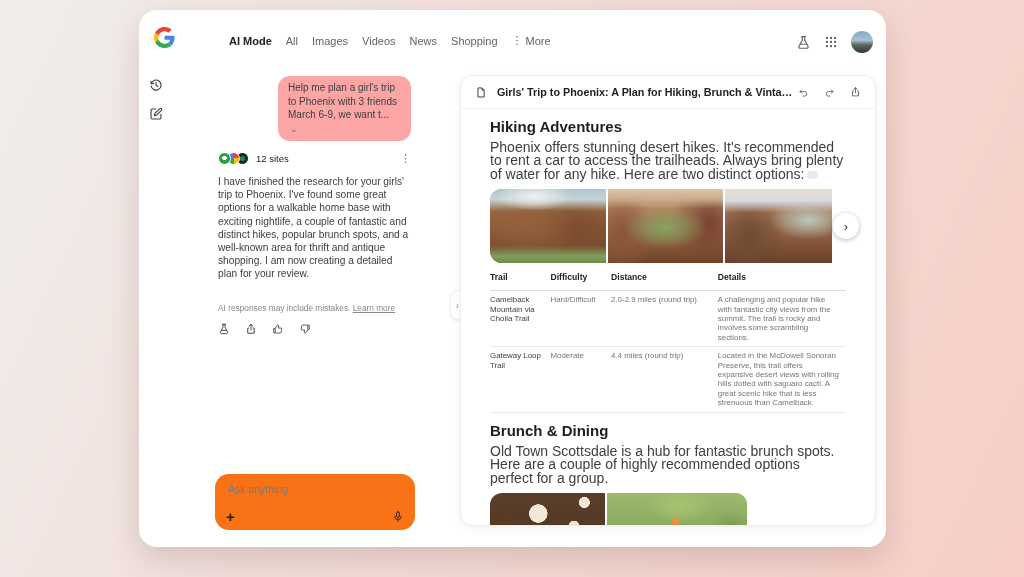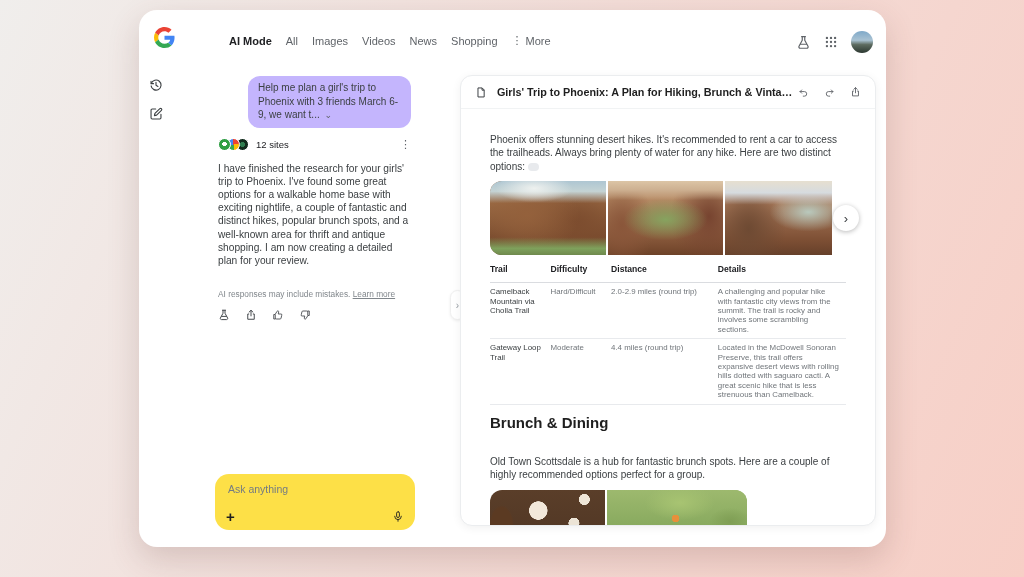--- a/index.html
+++ b/index.html
@@ -21,41 +21,41 @@
   .top-actions svg { display:block; }
   .avatar { width:22px; height:22px; border-radius:50%;
             background:linear-gradient(180deg,#7fa9c9 0%,#a9c2d2 42%,#5d6b60 62%,#2c3831 100%); }
 
   
   .rail { position:absolute; left:10px; top:68px; display:flex; flex-direction:column; gap:15px; color:#3c4043; }
   .rail svg { display:block; }
 
   
   .chat { position:absolute; left:79px; top:66px; width:193px; display:flex; flex-direction:column; }
-  .bubble { align-self:flex-end; width:163px; background:#c4b5fd; border-radius:12px;
+  .bubble { align-self:flex-end; width:133px; background:#fca5a5; border-radius:12px;
             padding:5px 10px; font-size:10px; line-height:13.5px; color:#3c4043; cursor:pointer; }
   .bubble .exp { color:#5f6368; font-size:9px; margin-left:2px; }
   .sites-row { display:flex; align-items:center; margin-top:10px; height:14px; }
   .favicons { display:flex; }
   .fav { width:13px; height:13px; border-radius:50%; border:1.5px solid #fff; }
   .fav + .fav { margin-left:-4px; }
   .fav.f1 { background:radial-gradient(circle at 50% 45%, #fff 0 28%, #2f9e44 30% 100%); z-index:3; }
   .fav.f2 { background:conic-gradient(#ea4335 0 25%, #fbbc05 25% 50%, #34a853 50% 75%, #4285f4 75% 100%); z-index:2; }
   .fav.f3 { background:radial-gradient(circle at 50% 50%, #2f7d4f 0 30%, #122b1c 32% 100%); z-index:1; }
   .sites-label { margin-left:7px; font-size:9.5px; font-weight:400; color:#202124; }
   .chat-menu { margin-left:auto; color:#5f6368; font-size:11px; cursor:pointer; line-height:11px; }
   .response { margin-top:10px; font-size:10.2px; line-height:13.2px; color:#3c4043; }
   .disclaimer { margin-top:22px; font-size:8.3px; color:#80868b; }
   .disclaimer a { color:#80868b; text-decoration:underline; cursor:pointer; }
   .actions { margin-top:10px; display:flex; gap:15px; color:#474b4f; align-items:center; }
   .actions svg { display:block; }
 
   
   .askbox { position:absolute; left:76px; top:464px; width:200px; height:56px;
-            background:#fde047; border-radius:14px; }
+            background:#f97316; border-radius:14px; }
   .askbox input { position:absolute; left:13px; top:9px; width:172px; border:none; background:transparent;
                   outline:none; font-family:inherit; font-size:10.5px; color:#202124; }
   .askbox input::placeholder { color:#747b82; }
   .plus-btn { position:absolute; left:11px; bottom:6px; font-size:15px; font-weight:700; color:#1f1f1f;
               cursor:pointer; line-height:15px; }
   .mic-btn { position:absolute; right:11px; bottom:6px; color:#1f1f1f; cursor:pointer; }
 
   
   .panel-toggle { position:absolute; left:311px; top:280px; width:15px; height:30px; background:#fff;
                   border:1px solid #f0f0f0; border-radius:8px; box-shadow:0 1px 3px rgba(0,0,0,.07);
@@ -68,21 +68,21 @@
          overflow:hidden; display:flex; flex-direction:column; }
   .doc-header { flex:0 0 33px; display:flex; align-items:center; padding:0 14px;
                 border-bottom:1px solid #f1f3f4; color:#3c4043; }
   .doc-title { margin-left:10px; font-size:10.8px; font-weight:700; color:#1f1f1f; white-space:nowrap;
                overflow:hidden; text-overflow:ellipsis; }
   .doc-actions { margin-left:auto; display:flex; gap:15px; color:#5f6368; align-items:center; }
   .doc-actions svg { display:block; }
   .doc-body { flex:1; overflow:hidden; padding:0 29px; }
   .h2 { font-size:15px; line-height:17px; font-weight:700; color:#1f1f1f; margin-top:9px; }
   .h2.brunch { }
-  .sbody { font-size:10px; line-height:13.4px; color:#3c4043; margin-top:24px; }
+  .sbody { font-size:14px; line-height:13.4px; color:#3c4043; margin-top:6px; }
   .cite { display:inline-block; width:11px; height:8px; border-radius:4px; background:#e8eaed;
           vertical-align:middle; margin-left:3px; cursor:pointer; }
 
   .carousel { position:relative; margin-top:8px; }
   .strip { display:flex; gap:2px; height:74px; border-radius:12px; overflow:hidden; }
   .ph { cursor:pointer; }
   .ph.h1 { flex:0 0 116px;
     background:
       radial-gradient(ellipse 55px 20px at 38% 10%, #eef1ef 0%, rgba(238,241,239,0) 70%),
       linear-gradient(180deg,#aec6d2 0%, #c4d3d4 14%, rgba(196,211,212,0) 30%),
@@ -272,20 +272,21 @@
           </svg>
           <svg width="11" height="12" viewBox="0 0 24 24" fill="none" stroke="currentColor" stroke-width="2" stroke-linecap="round" stroke-linejoin="round">
             <path d="M12 2.8v11"></path>
               <path d="M8.2 6.2 12 2.5l3.8 3.7"></path>
               <path d="M7.5 10H5.5v10.5h13V10h-2"></path>
           </svg>
         </span>
       </div>
 
       <div class="doc-body">
+        <div class="h2">Hiking Adventures</div>
         <div class="sbody">
           <span>Phoenix offers stunning desert hikes. It's recommended to rent a car to access the trailheads. Always bring plenty of water for any hike. Here are two distinct options:</span><span class="cite"></span>
         </div>
 
         <div class="carousel">
           <div class="strip">
             <div class="ph h1"></div>
             <div class="ph h2img"></div>
             <div class="ph h3img"></div>
           </div>

